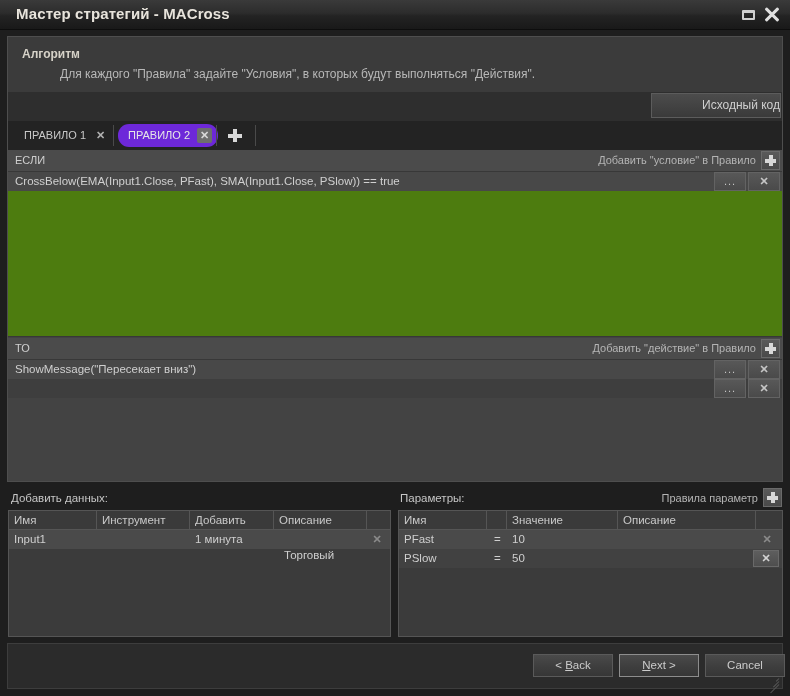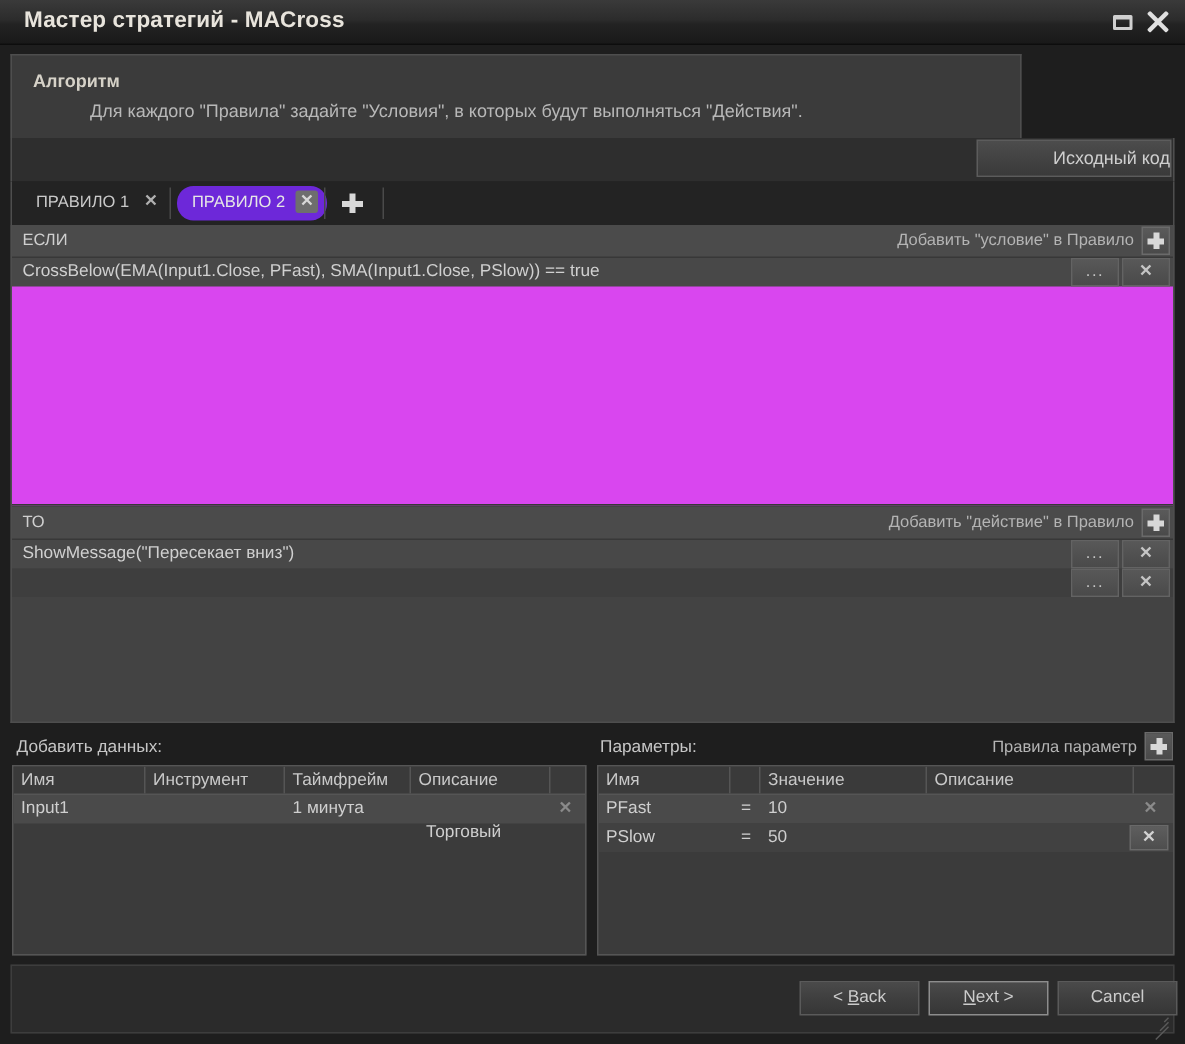--- a/index.html
+++ b/index.html
@@ -74,21 +74,21 @@
     width: 790px; height: 666px;
     background: #1e1e1e;
     box-sizing: border-box;
     padding: 6px 7px 0 7px;
   }
 
   
   .header-box {
     position: absolute;
     left: 7px; top: 36px;
-    width: 674px; height: 56px;
+    width: 776px; height: 56px;
     background: #3b3b3b;
     border: 1px solid #4e4e4e;
     border-bottom: none;
     box-sizing: border-box;
   }
   .header-title {
     position: absolute;
     left: 14px; top: 10px;
     font-size: 12px;
     font-weight: bold;
@@ -280,21 +280,21 @@
     right: 2px; width: 32px;
     background: linear-gradient(180deg, #585858 0%, #4a4a4a 100%);
     border: 1px solid #636363;
     font-weight: bold;
   }
 
   .if-body {
     position: absolute;
     left: 0; top: 22px;
     width: 774px; height: 165px;
-    background: #d946ef;
+    background: #4d7c0f;
     border-bottom: 1px solid #383838;
     box-sizing: border-box;
   }
   .then-body {
     position: absolute;
     left: 0; top: 22px;
     width: 774px; height: 100px;
     background: #434343;
     box-sizing: border-box;
   }
@@ -508,21 +508,21 @@
         <div class="row-btn xbtn">✕</div>
       </div>
     </div>
   </div>
 
   <div class="tbl-caption" style="left:11px; top:492px;">Добавить данных:</div>
   <div class="grid" style="left:8px; top:510px; width:383px; height:127px;">
     <div class="grid-head" style="width:381px;">
       <div class="gh-cell" style="left:0; width:88px;">Имя</div>
       <div class="gh-cell" style="left:88px; width:93px;">Инструмент</div>
-      <div class="gh-cell" style="left:181px; width:84px;">Таймфрейм</div>
+      <div class="gh-cell" style="left:181px; width:84px;">Добавить</div>
       <div class="gh-cell" style="left:265px; width:93px;">Описание</div>
       <div class="gh-cell" style="left:358px; width:23px; border-right:none;"></div>
     </div>
     <div class="grid-row r0" style="top:19px; width:381px;">
       <div class="gr-cell" style="left:0; width:88px;">Input1</div>
       <div class="gr-cell" style="left:88px; width:93px;"></div>
       <div class="gr-cell" style="left:181px; width:84px;">1 минута</div>
       <div class="gr-cell" style="left:270px; width:93px;margin-top:16px;">Торговый</div>
       <div class="gr-del-flat" style="left:356px;">✕</div>
     </div>

